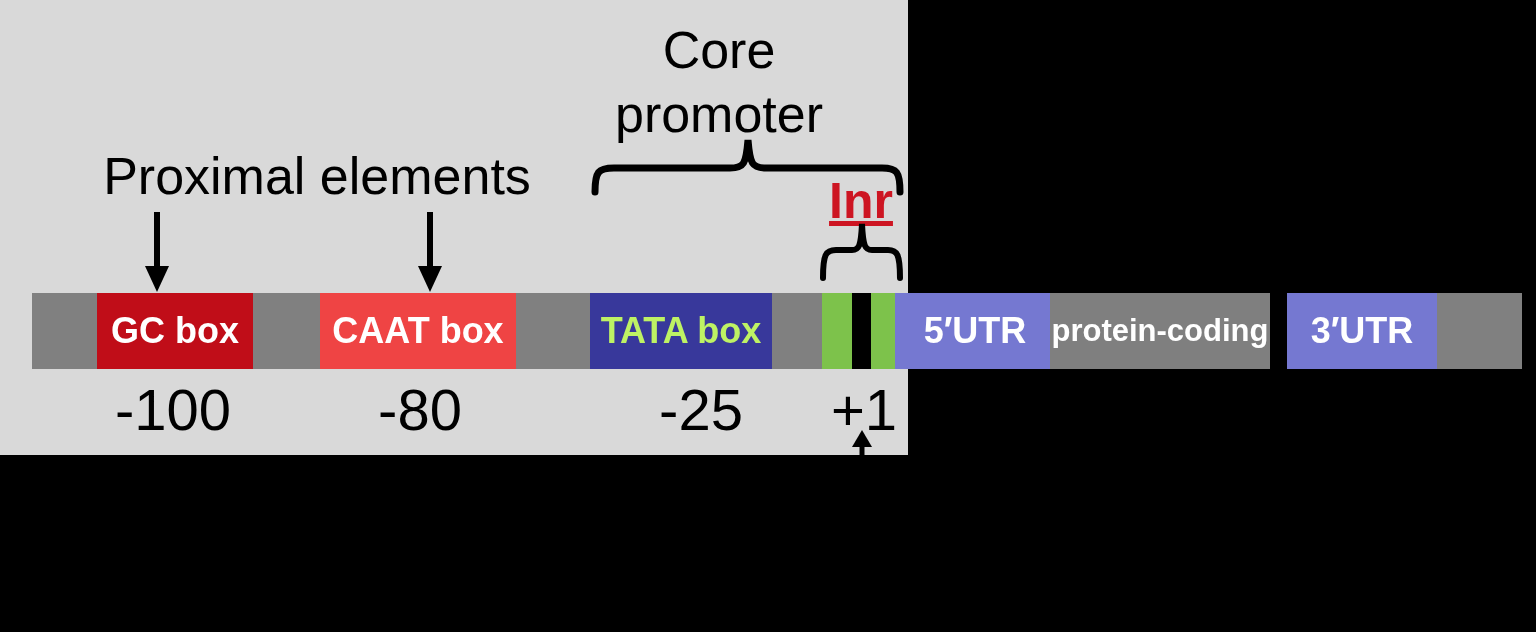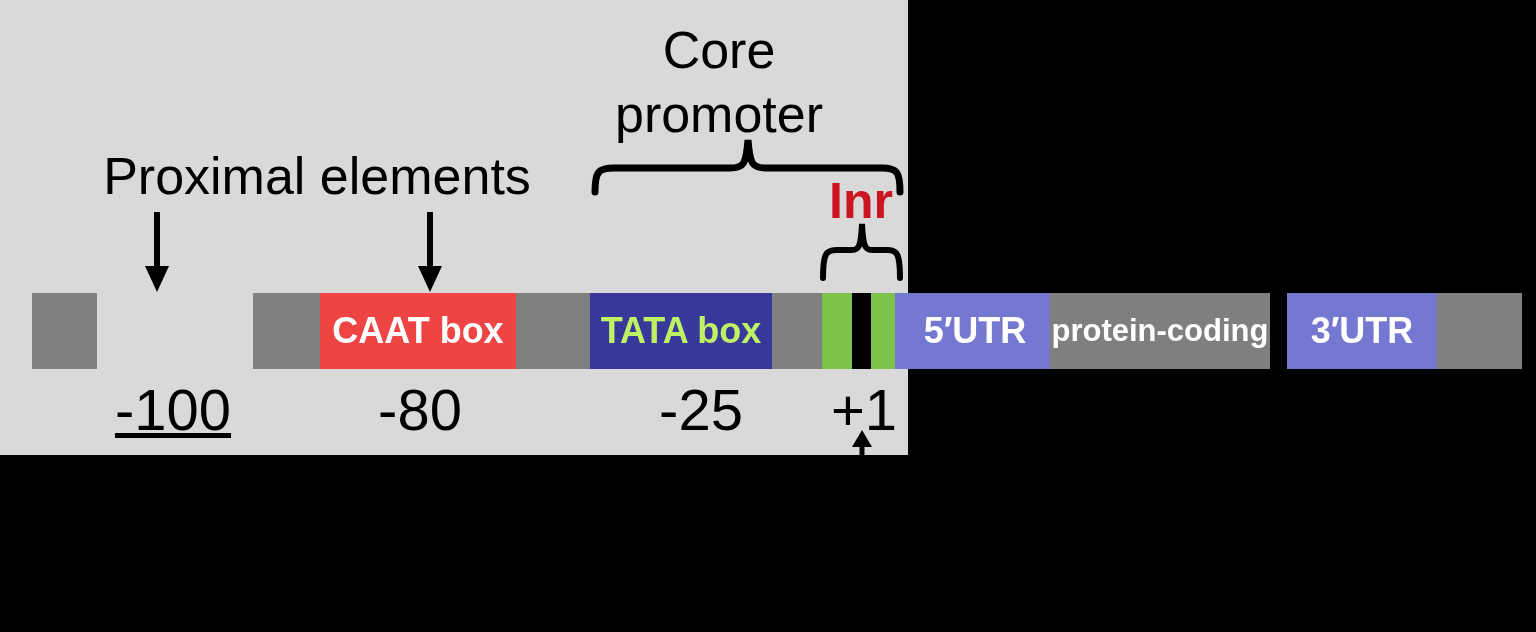--- a/index.html
+++ b/index.html
@@ -50,24 +50,27 @@
 
   <div class="panel" style="background: rgb(217, 217, 217);"></div>
 
   <div id="proximal-label" class="annotation">Proximal elements</div>
 
   <div id="core-label" class="annotation">
     <div>Core</div>
     <div>promoter</div>
   </div>
 
-  <div id="inr-label" class="annotation" style="color: rgb(205, 21, 34);">Inr</div>
+  <div id="inr-label" class="annotation" style="color: rgb(205, 21, 34); text-decoration: underline;">Inr</div>
 
   <div id="dna-bar">
       <div class="segment" style="left: 32px; width: 65px; background: rgb(128, 128, 128);"></div>
+      <div class="segment" style="left: 97px; width: 156px; background: rgb(192, 13, 24);">
+        <span style="color: rgb(255, 255, 255); font-size: 36px;">GC box</span>
+      </div>
       <div class="segment" style="left: 253px; width: 67px; background: rgb(128, 128, 128);"></div>
       <div class="segment" style="left: 320px; width: 196px; background: #ef4444;">
         <span style="color: rgb(255, 255, 255); font-size: 36px;">CAAT box</span>
       </div>
       <div class="segment" style="left: 516px; width: 74px; background: rgb(128, 128, 128);"></div>
       <div class="segment" style="left: 590px; width: 182px; background: rgb(56, 56, 155);">
         <span style="color: #bef264; font-size: 36px;">TATA box</span>
       </div>
       <div class="segment" style="left: 772px; width: 50px; background: rgb(128, 128, 128);"></div>
       <div class="segment" style="left: 822px; width: 30px; background: rgb(125, 194, 75);"></div>
@@ -79,21 +82,21 @@
       <div class="segment" style="left: 1050px; width: 220px; background: rgb(127, 127, 127);">
         <span style="color: rgb(255, 255, 255); font-size: 31px;">protein-coding</span>
       </div>
       <div class="segment" style="left: 1287px; width: 150px; background: rgb(117, 120, 209);">
         <span style="color: rgb(255, 255, 255); font-size: 36px;">3′UTR</span>
       </div>
       <div class="segment" style="left: 1437px; width: 85px; background: rgb(128, 128, 128);"></div>
     </div>
 
   <div id="position-labels">
-      <div class="pos-label" style="left: 173px; text-decoration: underline;">-100</div>
+      <div class="pos-label" style="left: 173px;">-100</div>
       <div class="pos-label" style="left: 420px;">-80</div>
       <div class="pos-label" style="left: 701px;">-25</div>
       <div class="pos-label" style="left: 864px;">+1</div>
     </div>
 
   <svg id="overlay" viewBox="0 0 1536 632" xmlns="http://www.w3.org/2000/svg">
 
     <path d="M 595 192
              C 595 172, 598 168, 614 168
              L 730 168

